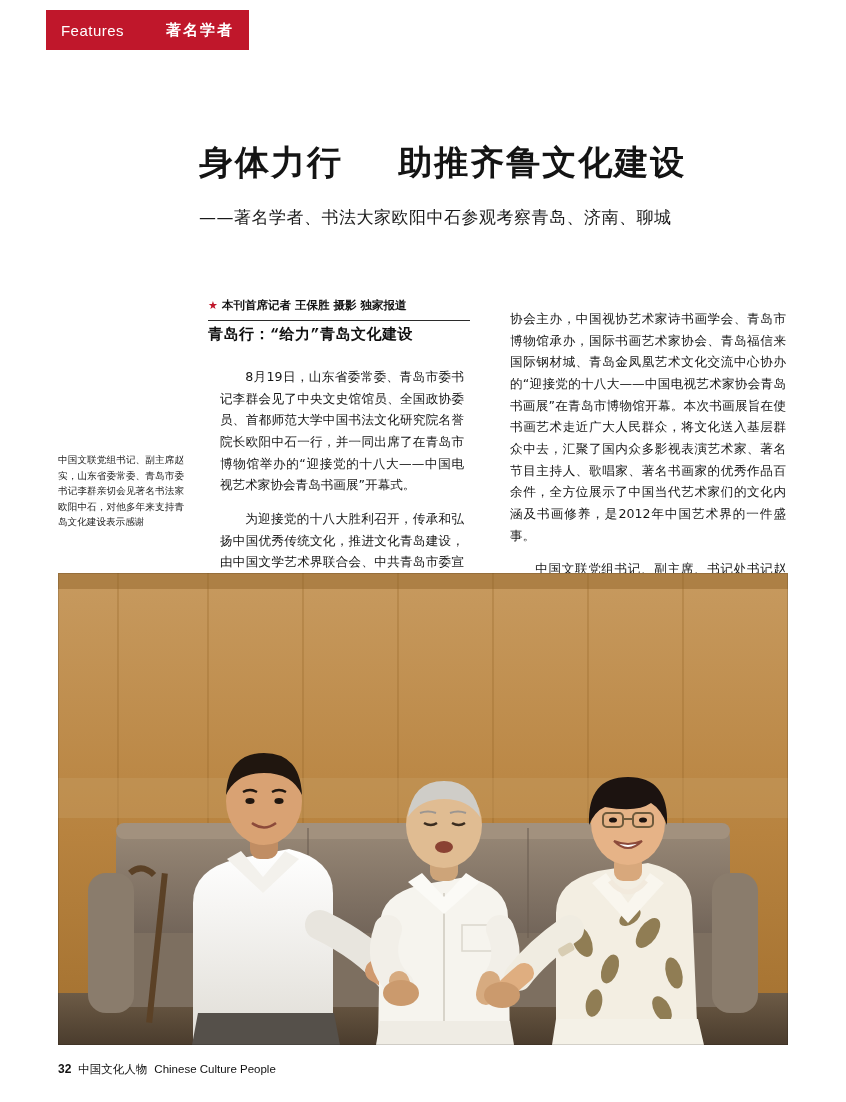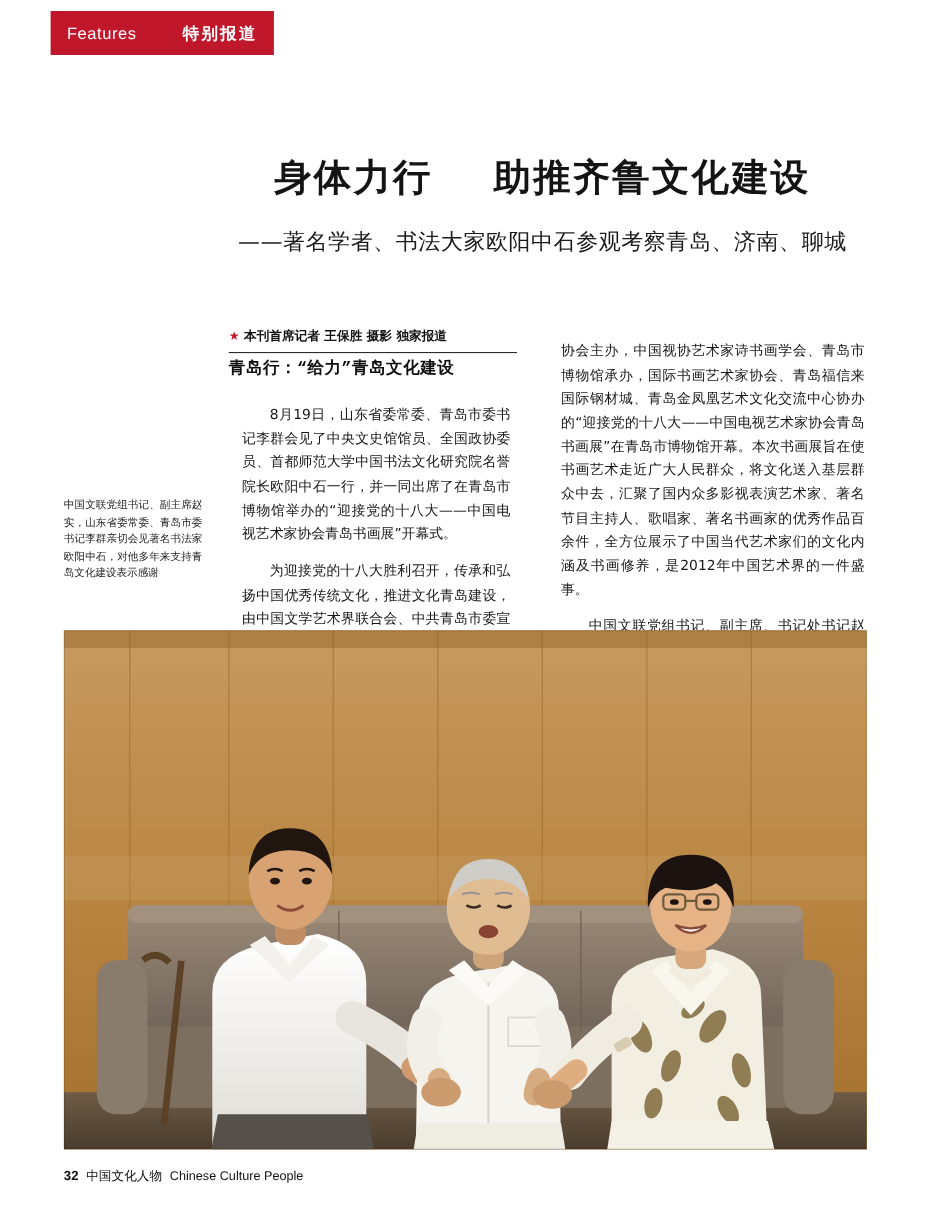--- a/index.html
+++ b/index.html
@@ -41,38 +41,38 @@
   .header-tag .cn {
     font-family: "DejaVu Sans", sans-serif;
     font-size: 15px;
     font-weight: bold;
     letter-spacing: 2px;
   }
 
   
   .title-block {
     position: absolute;
-    right: 48px;
+    right: 37px;
     top: 140px;
     width: 610px;
-    text-align: center;
+    text-align: left;
   }
   .main-title {
     font-family: "DejaVu Sans", sans-serif;
     font-weight: bold;
     font-size: 34px;
     color: #141414;
     letter-spacing: 2px;
     line-height: 1.3;
     white-space: pre;
   }
   .sub-title {
     margin-top: 22px;
     font-family: "DejaVu Sans", sans-serif;
-    font-size: 20px;
+    font-size: 17px;
     color: #1a1a1a;
     letter-spacing: 0.5px;
     white-space: pre;
   }
 
   
   .byline {
     position: absolute;
     left: 208px;
     top: 298px;
@@ -189,21 +189,21 @@
     color: #111;
   }
 </style>
 </head>
 <body>
 
 <div class="page">
 
   <div class="header-tag">
     <span class="en">Features</span>
-    <span class="cn">特别报道</span>
+    <span class="cn">著名学者</span>
   </div>
 
   <div class="title-block">
     <div class="main-title">身体力行    助推齐鲁文化建设</div>
     <div class="sub-title">——著名学者、书法大家欧阳中石参观考察青岛、济南、聊城</div>
   </div>
 
   <div class="byline">
     <span class="star">★</span>
     <span>本刊首席记者  王保胜  摄影  独家报道</span>

